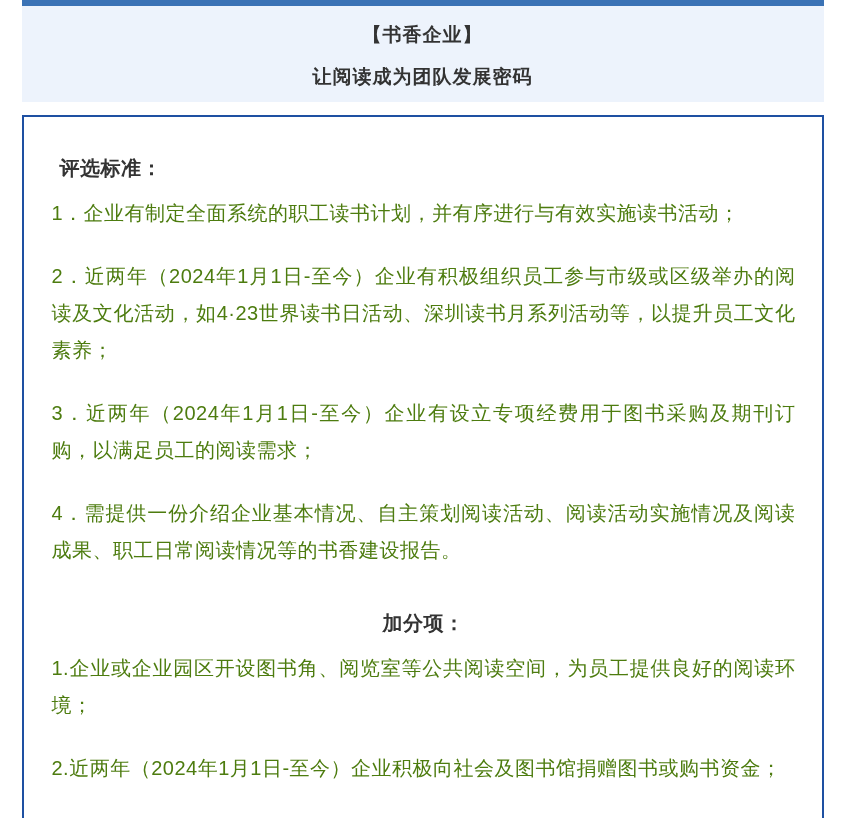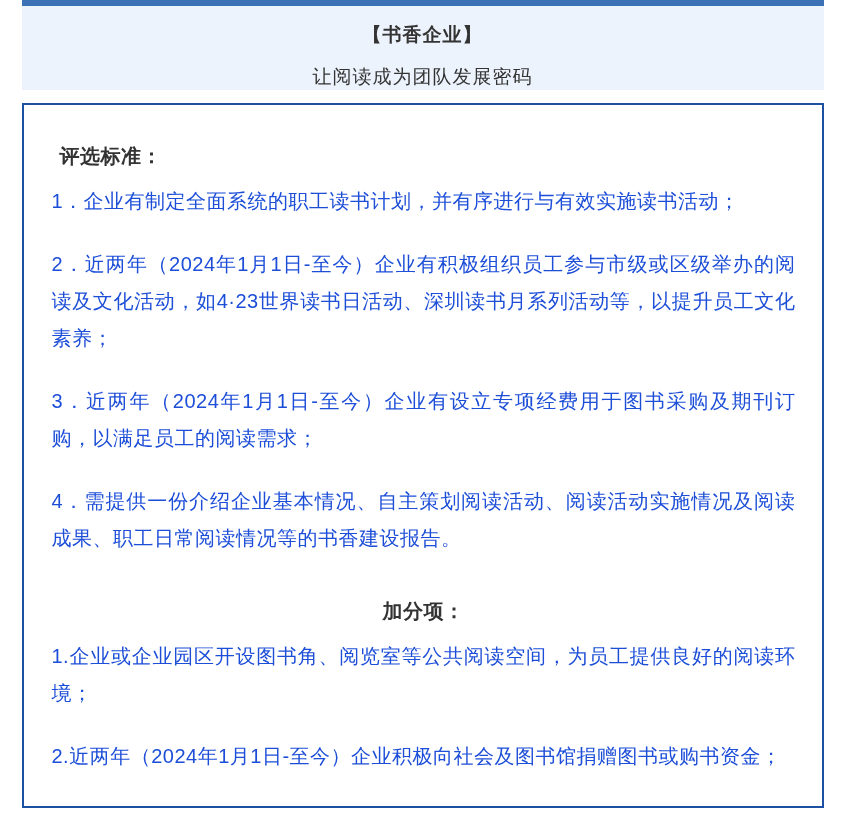--- a/index.html
+++ b/index.html
@@ -17,39 +17,39 @@
   .column {
     width: 802px;
     margin: 0 auto;
   }
   .top-accent-bar {
     height: 6px;
     background: #3a72b5;
   }
   .header {
     background: #edf3fc;
-    height: 84px;
+    height: 96px;
     text-align: center;
     padding-top: 0;
     box-sizing: border-box;
   }
   .header .title {
     margin: 0;
     padding-top: 17px;
     font-size: 19px;
     font-weight: bold;
     color: #333333;
     line-height: 24px;
     letter-spacing: 1px;
   }
   .header .subtitle {
     margin: 0;
     padding-top: 18px;
     font-size: 19px;
-    font-weight: normal;
+    font-weight: bold;
     color: #333333;
     line-height: 24px;
     letter-spacing: 1px;
   }
   .gap {
     height: 13px;
     background: #ffffff;
   }
   .content-box {
     box-sizing: border-box;
@@ -68,21 +68,21 @@
     letter-spacing: 0.5px;
   }
   .section-heading.bonus {
     margin-top: 36px;
     text-align: center;
   }
   .body-text {
     margin: 0 0 26px 0;
     font-size: 20px;
     font-weight: normal;
-    color: #1d4ed8;
+    color: #4d7c0f;
     line-height: 37px;
     letter-spacing: 0.5px;
     text-align: justify;
   }
   .body-text.last {
     margin-bottom: 15px;
   }
 </style>
 </head>
 <body>

